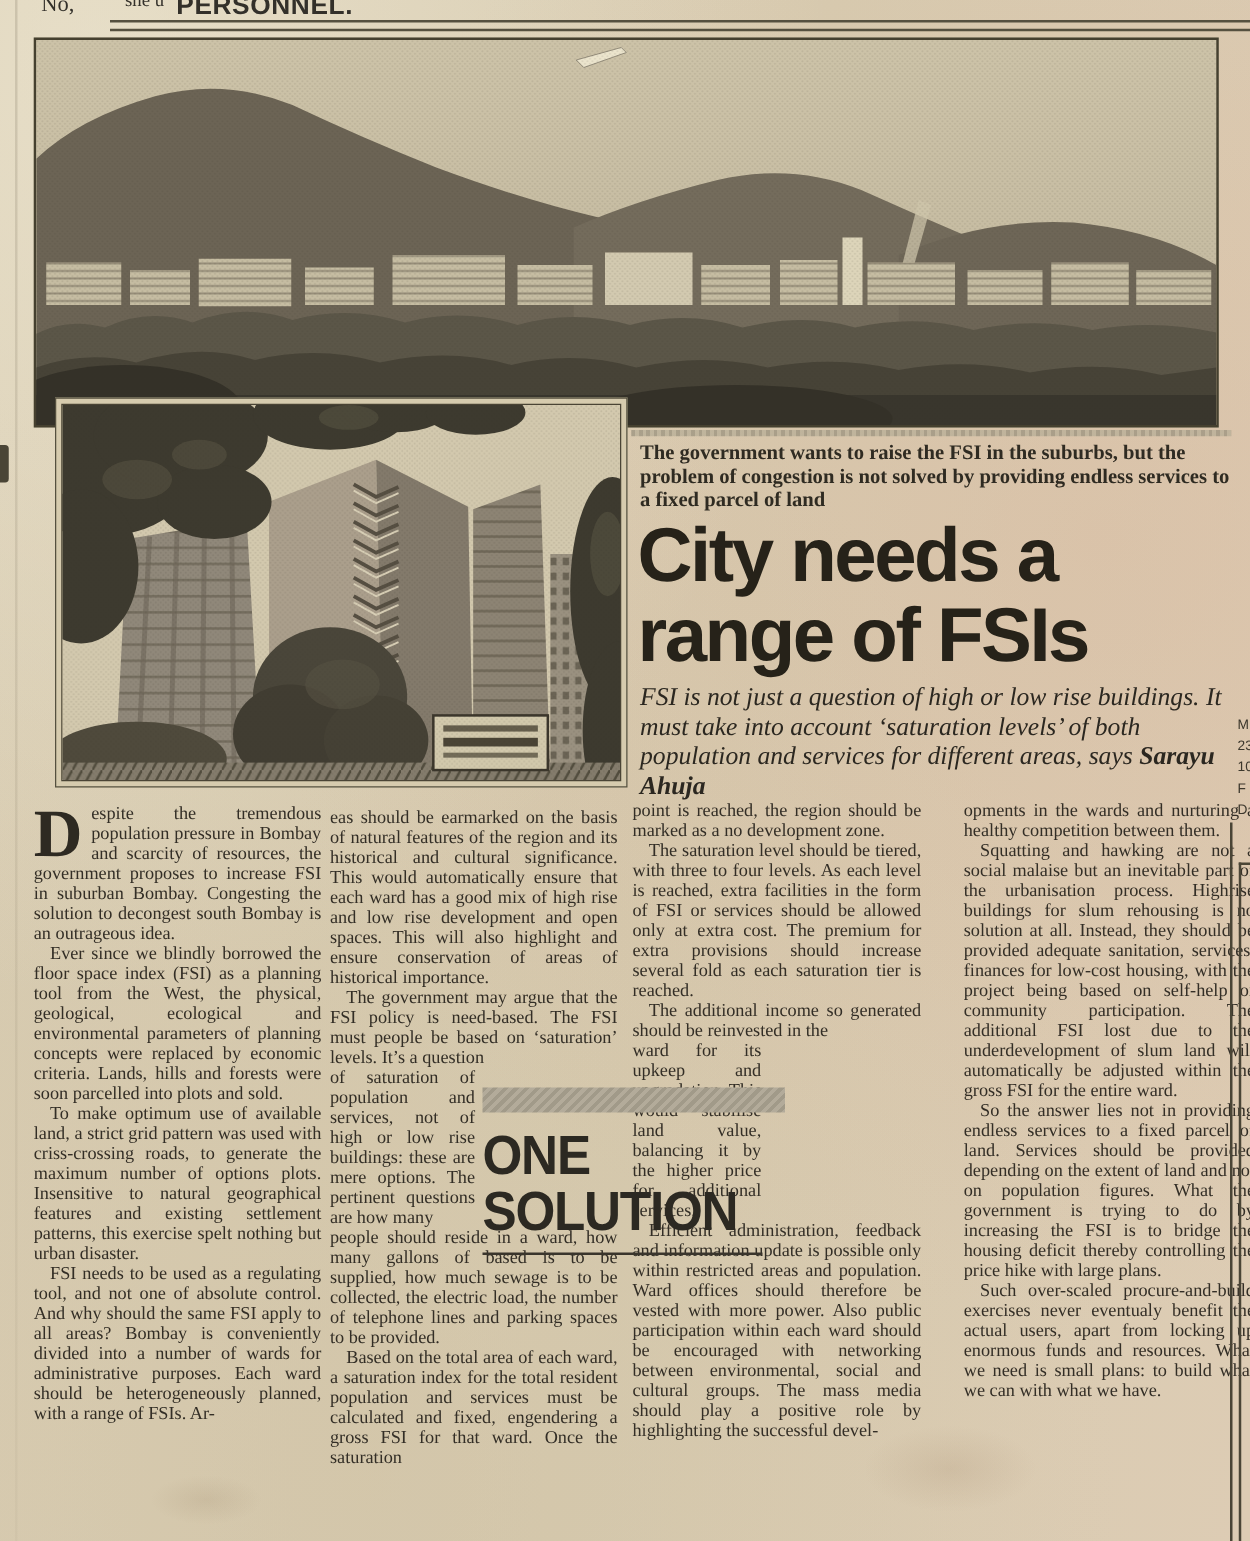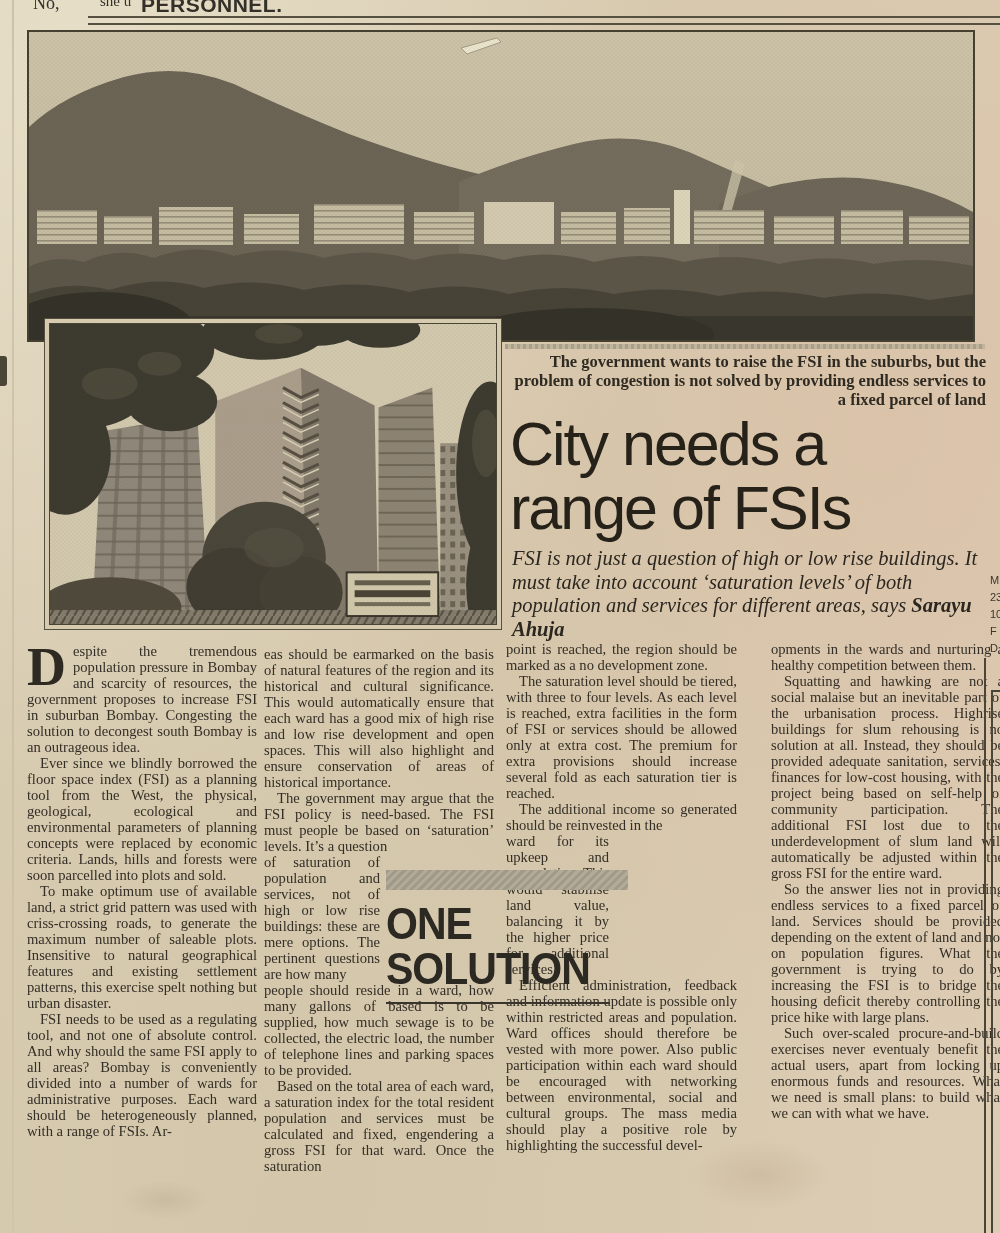--- a/index.html
+++ b/index.html
@@ -30,23 +30,23 @@
     border:2px solid #45402f; background:#c9bfa6; }
   .photo-main svg { display:block; width:100%; height:100%; }
   .photo-shadow { position:absolute; left:505px; top:344px; width:480px; height:5px; opacity:.75;
     background:repeating-linear-gradient(90deg,#9a927e 0 3px,#b7ae97 3px 6px); }
   .photo-towers { position:absolute; left:44px; top:318px; width:458px; height:312px;
     background:#d6cbae; border:1px solid #55503f; padding:4px; }
   .photo-towers svg { display:block; width:448px; height:302px; border:1px solid #4a4435; }
 
   
   .caption { position:absolute; left:512px; top:352px; width:474px; font-weight:bold;
-    font-size:16.5px; line-height:19px; color:#2f2b22;text-align:right; }
+    font-size:16.5px; line-height:19px; color:#2f2b22; }
   .headline { position:absolute; left:510px; top:412px; width:482px;
-    font-family:"Liberation Sans",sans-serif; font-weight:normal; font-size:61px; line-height:64px;
+    font-family:"Liberation Sans",sans-serif; font-weight:bold; font-size:61px; line-height:64px;
     letter-spacing:-2px; color:#262219; }
   .standfirst { position:absolute; left:512px; top:547px; width:478px; font-style:italic;
     font-size:20.5px; line-height:23.5px; color:#2b2720; }
   .standfirst .author { font-weight:bold; }
 
   
   .col { position:absolute; width:230px; font-size:14.6px; line-height:16px;
     text-align:justify; color:#332e26; }
   .col p { margin:0; }
   .col p.ind { text-indent:13px; }
@@ -217,21 +217,21 @@
   <div class="caption">The government wants to raise the FSI in the suburbs, but the problem of congestion is not solved by providing endless services to a fixed parcel of land</div>
   <div class="headline">
     <div>City needs a</div>
     <div>range of FSIs</div>
   </div>
   <div class="standfirst"><span>FSI is not just a question of high or low rise buildings. It must take into account ‘saturation levels’ of both population and services for different areas, says </span><span class="author">Sarayu Ahuja</span></div>
 
   <div class="col" id="col1">
     <p><span class="dropcap">D</span><span>espite the tremendous population pressure in Bombay and scarcity of resources, the government proposes to increase FSI in suburban Bombay. Congesting the solution to decongest south Bombay is an outrageous idea.</span></p>
     <p class="ind">Ever since we blindly borrowed the floor space index (FSI) as a planning tool from the West, the physical, geological, ecological and environmental parameters of planning concepts were replaced by economic criteria. Lands, hills and forests were soon parcelled into plots and sold.</p>
-    <p class="ind">To make optimum use of available land, a strict grid pattern was used with criss-crossing roads, to generate the maximum number of saleable plots. Insensitive to natural geographical features and existing settlement patterns, this exercise spelt nothing but urban disaster.</p>
+    <p class="ind">To make optimum use of available land, a strict grid pattern was used with criss-crossing roads, to generate the maximum number of options plots. Insensitive to natural geographical features and existing settlement patterns, this exercise spelt nothing but urban disaster.</p>
     <p class="ind">FSI needs to be used as a regulating tool, and not one of absolute control. And why should the same FSI apply to all areas? Bombay is conveniently divided into a number of wards for administrative purposes. Each ward should be heterogeneously planned, with a range of FSIs. Ar-</p>
   </div>
 
   <div class="col" id="col2">
     <p>eas should be earmarked on the basis of natural features of the region and its historical and cultural significance. This would automatically ensure that each ward has a good mix of high rise and low rise development and open spaces. This will also highlight and ensure conservation of areas of historical importance.</p>
     <p class="ind">The government may argue that the FSI policy is need-based. The FSI must people be based on ‘saturation’ levels. It’s a question</p>
     <p class="narrow2">of saturation of population and services, not of high or low rise buildings: these are mere options. The pertinent questions are how many</p>
     <p>people should reside in a ward, how many gallons of based is to be supplied, how much sewage is to be collected, the electric load, the number of telephone lines and parking spaces to be provided.</p>
     <p class="ind">Based on the total area of each ward, a saturation index for the total resident population and services must be calculated and fixed, engendering a gross FSI for that ward. Once the saturation</p>
   </div>

